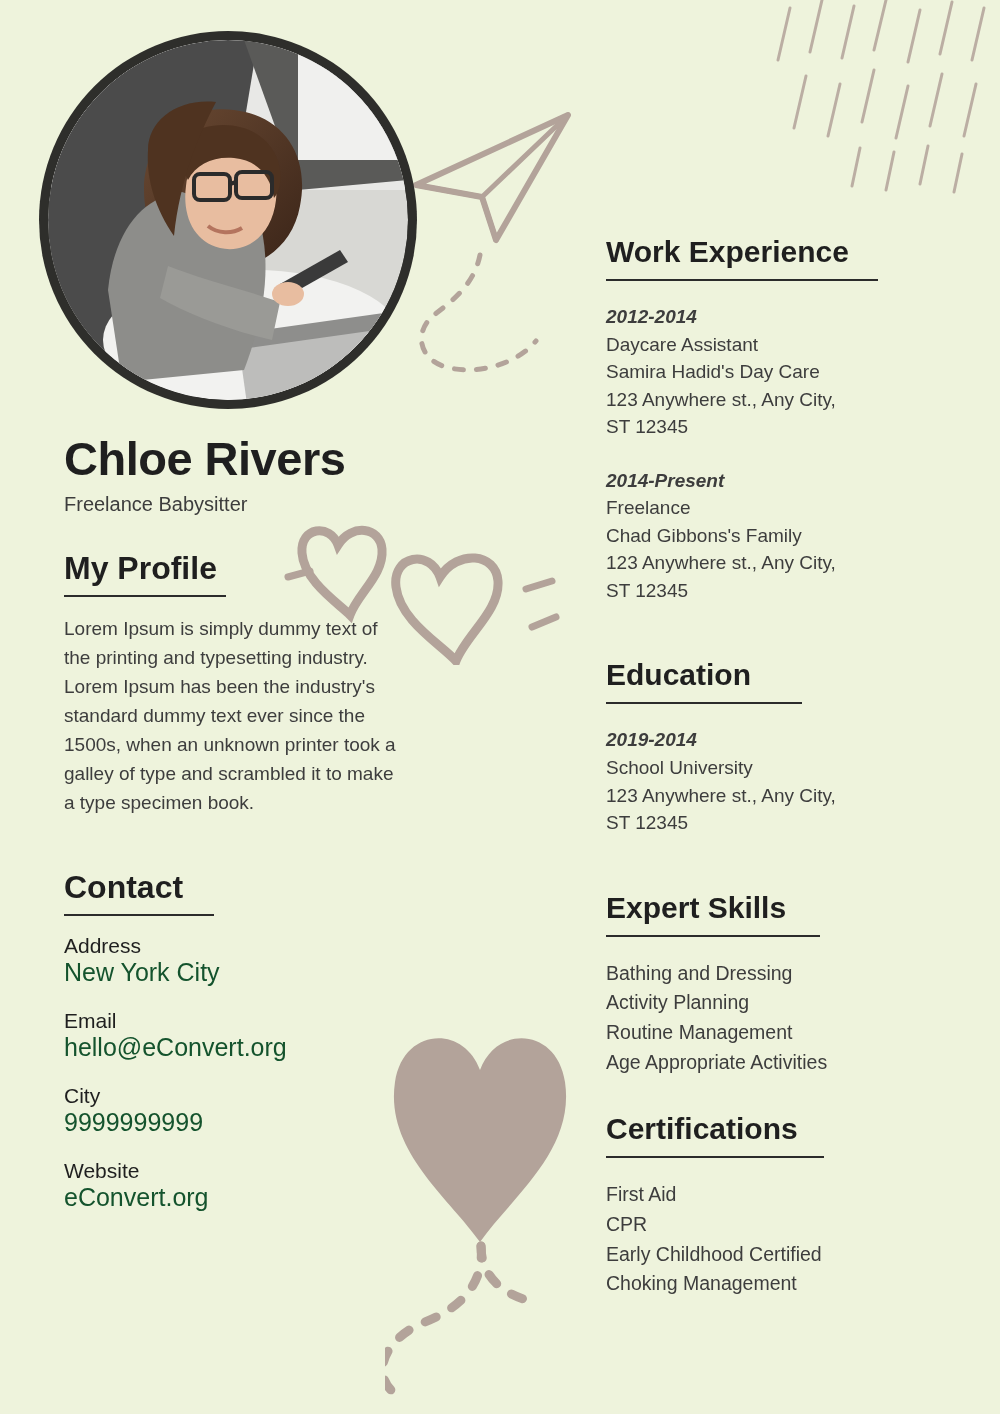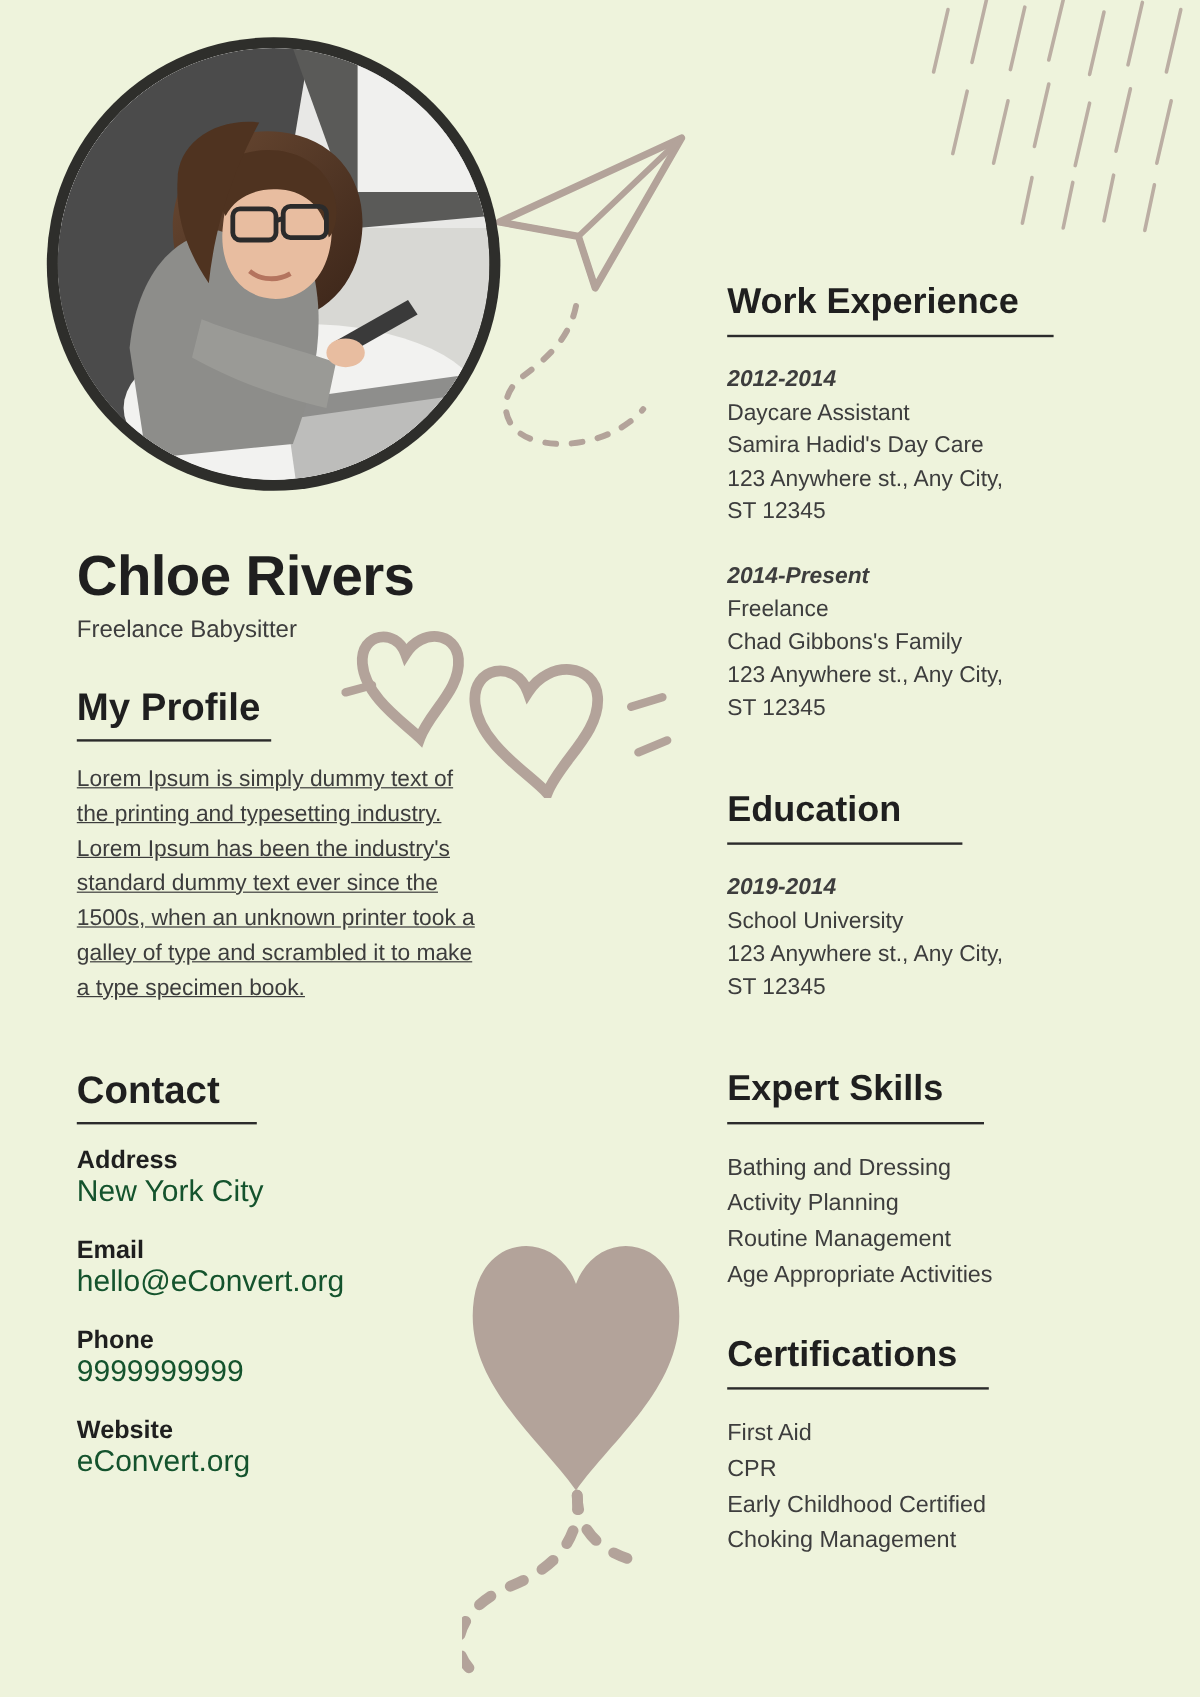--- a/index.html
+++ b/index.html
@@ -23,40 +23,40 @@
 
   
   .photo-wrap {
     position:absolute; left:48px; top:40px; width:360px; height:360px;
     border-radius:50%; overflow:hidden; background:#3a3a36;
     box-shadow:0 0 0 9px #2e2e2b;
   }
   .photo-svg { width:100%; height:100%; display:block; }
 
   
-  .left { position:absolute; left:64px; top:455px; width:400px; }
+  .left { position:absolute; left:64px; top:434px; width:400px; }
   .name {
     font-size:47px; font-weight:bold; letter-spacing:-0.5px;
     color:#1f1f1f; line-height:1.05; margin:0 0 10px 0;
   }
   .role { font-size:20px; color:#3d3d3d; margin:0 0 34px 0; }
 
   .sec-title {
     font-size:32px; font-weight:bold; color:#1f1f1f; margin:0 0 8px 0;
   }
   .sec-rule { height:2px; background:#2b2b2b; margin-bottom:18px; }
   .rule-sm { width:162px; }
   .rule-contact { width:150px; }
 
   .profile-text {
-    font-size:19px; line-height:1.52; color:#3d3d3d; width:340px; margin:0;text-decoration:underline;
+    font-size:19px; line-height:1.52; color:#3d3d3d; width:340px; margin:0;
   }
 
   .contact-block { margin-top:52px; }
-  .c-label { font-size:21px; font-weight:bold; color:#1f1f1f; margin:0; }
+  .c-label { font-size:21px; font-weight:normal; color:#1f1f1f; margin:0; }
   .c-value { font-size:25px; color:#14532d; margin:0 0 22px 0; }
 
   
   .right { position:absolute; left:606px; top:200px; width:340px;margin-top:35px; }
   .r-title { font-size:30px; font-weight:bold; color:#1f1f1f; margin:0 0 10px 0; }
   .r-rule { height:2px; background:#2b2b2b; margin-bottom:22px; }
   .rule-w-work { width:272px; }
   .rule-w-edu { width:196px; }
   .rule-w-skill { width:214px; }
   .rule-w-cert { width:218px; }
@@ -169,21 +169,21 @@
     <div class="contact-block">
       <h2 class="sec-title">Contact</h2>
       <div class="sec-rule rule-contact"></div>
 
       <p class="c-label">Address</p>
       <p class="c-value">New York City</p>
 
       <p class="c-label">Email</p>
       <p class="c-value">hello@eConvert.org</p>
 
-      <p class="c-label">Phone</p>
+      <p class="c-label">City</p>
       <p class="c-value">9999999999</p>
 
       <p class="c-label">Website</p>
       <p class="c-value">eConvert.org</p>
     </div>
   </div>
 
   <div class="right">
 
     <h2 class="r-title">Work Experience</h2>

